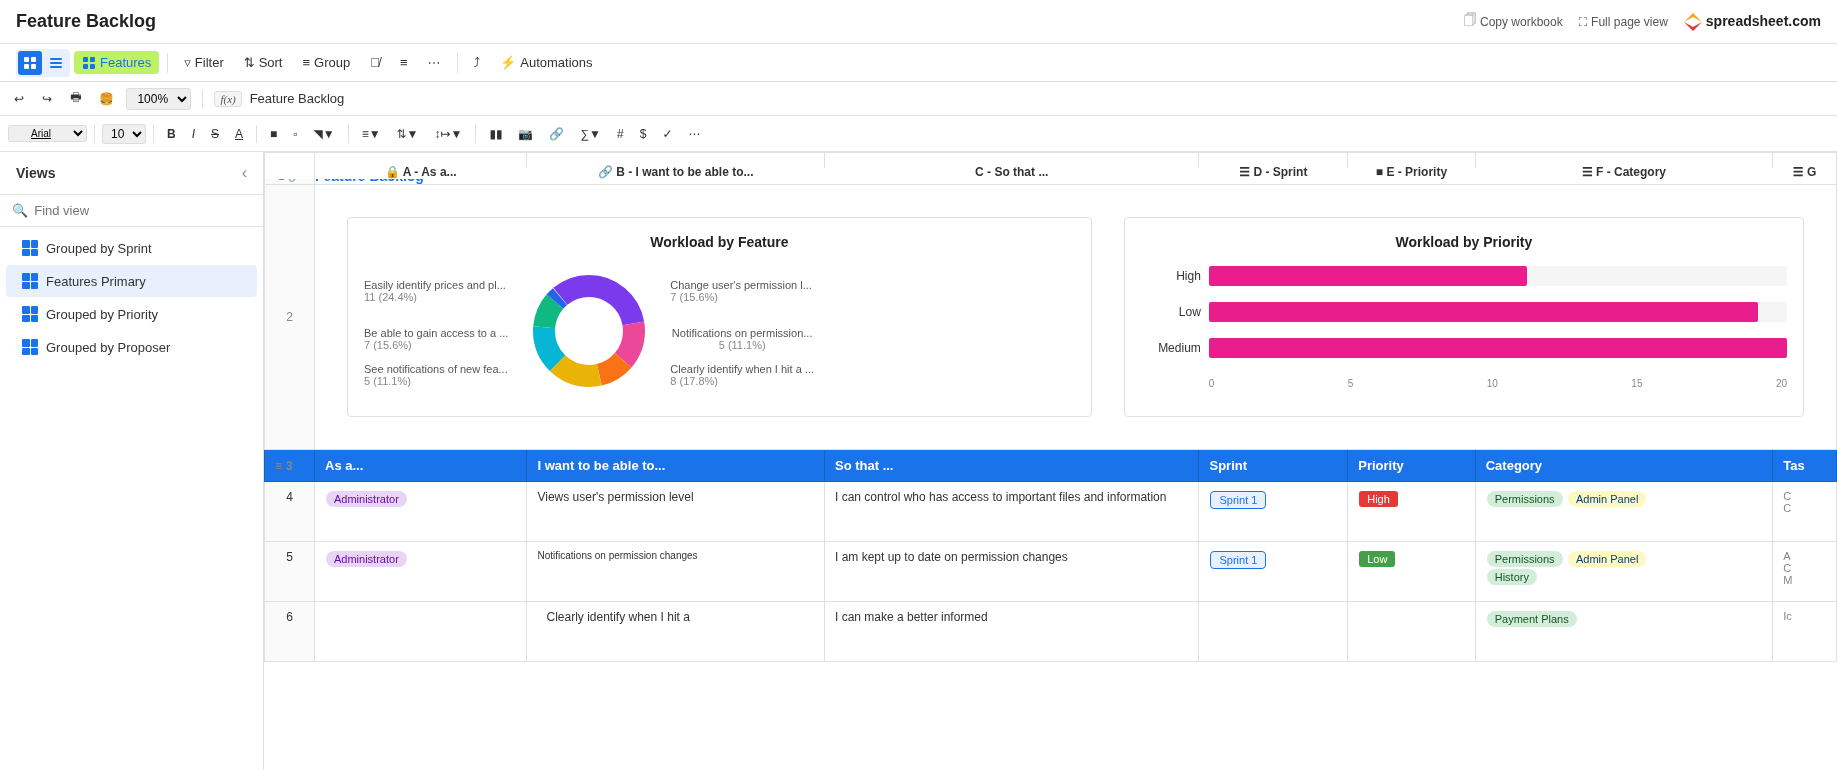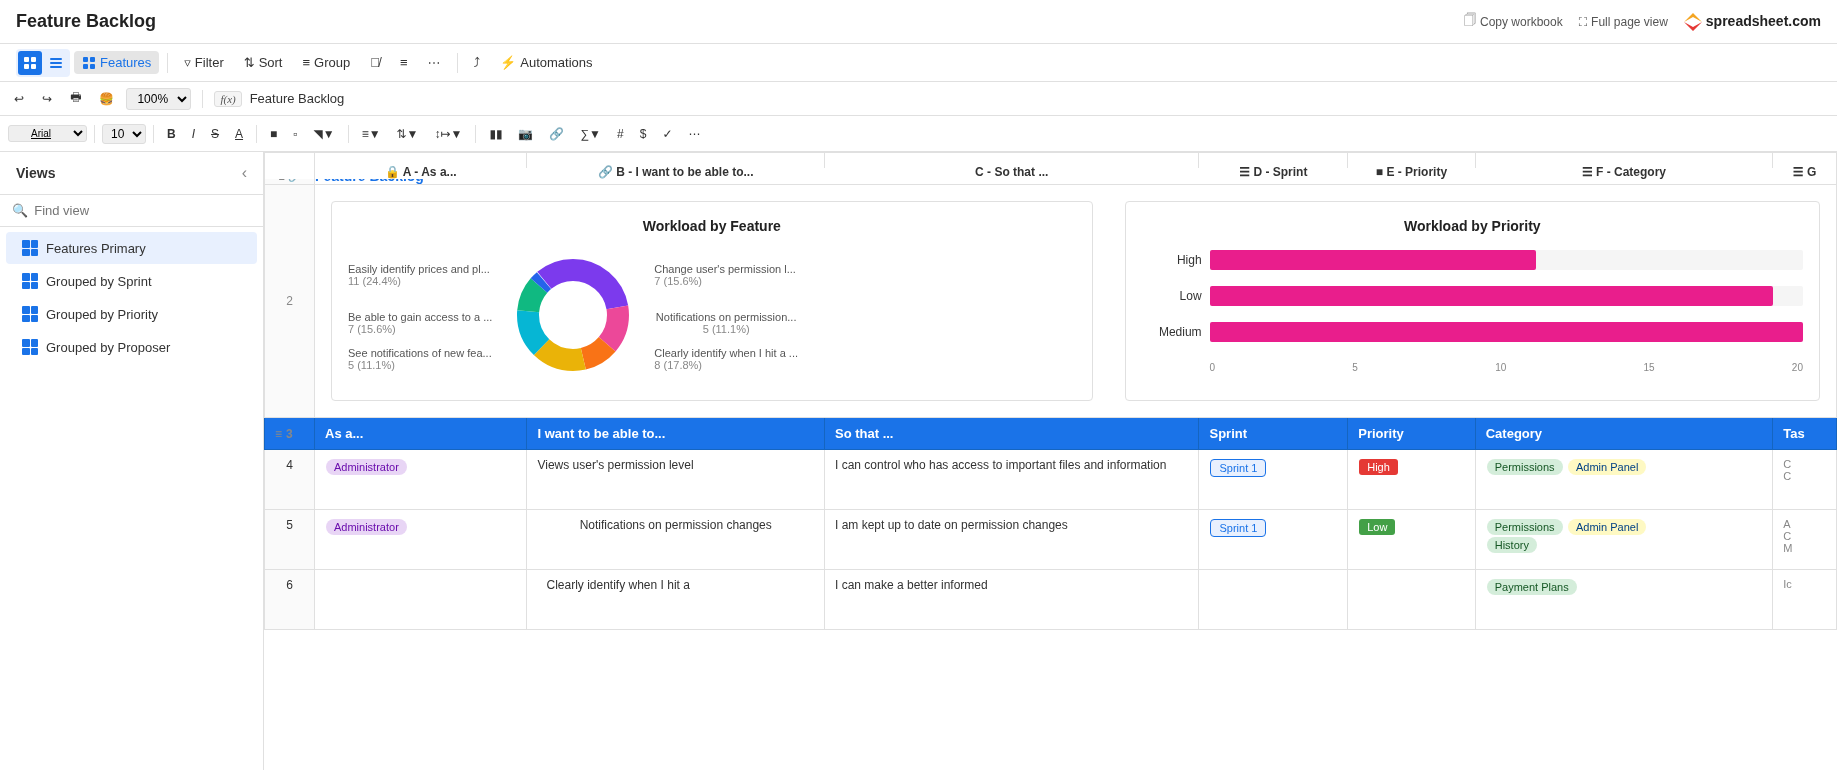--- a/index.html
+++ b/index.html
@@ -56,21 +56,21 @@
       align-items: center;
       gap: 4px;
       padding: 4px 8px;
       border-radius: 4px;
       font-size: 13px;
       color: #333;
       cursor: pointer;
       border: none;
       background: transparent;
     }
-    .toolbar-btn.active { background: #e5e5e5; color: #1a73e8; }
+    .toolbar-btn.active { background: #bef264; color: #1a73e8; }
     .toolbar-separator { width: 1px; height: 20px; background: #e0e0e0; margin: 0 4px; }
     .view-toggle {
       display: flex;
       align-items: center;
       gap: 2px;
       background: #e8f0fe;
       border-radius: 4px;
       padding: 2px;
     }
     .view-icon {
@@ -527,37 +527,37 @@
   <div class="sidebar">
     <div class="sidebar-header">
       <span class="sidebar-title">Views</span>
       <span class="collapse-btn">‹</span>
     </div>
     <div class="sidebar-search">
       <span style="color:#888; font-size:13px;">🔍</span>
       <input type="text" style="border: none; outline: none; font-size: 13px; width: 100%; color: rgb(85, 85, 85);" placeholder="Find view">
     </div>
     <div class="sidebar-items">
+      <div class="sidebar-item">
+        <div class="sidebar-item-icon">
+          <span></span>
+            <span></span>
+            <span></span>
+            <span></span>
+        </div>
+        <span>Grouped by Sprint</span>
+      </div>
       <div class="sidebar-item active">
         <div class="sidebar-item-icon">
           <span></span>
             <span></span>
             <span></span>
             <span></span>
         </div>
         <span>Features  Primary</span>
-      </div>
-      <div class="sidebar-item">
-        <div class="sidebar-item-icon">
-          <span></span>
-            <span></span>
-            <span></span>
-            <span></span>
-        </div>
-        <span>Grouped by Sprint</span>
       </div>
       <div class="sidebar-item">
         <div class="sidebar-item-icon">
           <span></span>
             <span></span>
             <span></span>
             <span></span>
         </div>
         <span>Grouped by Priority</span>
       </div>
@@ -615,21 +615,21 @@
             <span>1</span>
             <span style="color:#1a73e8; font-size:10px;">🔗</span>
           </td>
           <td colspan="7" class="title-cell">
             <span>Feature Backlog</span>
           </td>
         </tr>
 
         <tr>
           <td class="row-num">2</td>
-          <td colspan="7" style="padding: 8px; height: 192px; vertical-align: top;">
+          <td colspan="7" style="padding: 24px; height: 192px; vertical-align: top;">
             <div style="display: flex; gap: 16px; height: 100%;">
 
               <div class="chart-box" style="flex: 1.1;">
                 <div class="chart-title">Workload by Feature</div>
                 <div class="donut-chart-area">
 
                   <div class="donut-legend">
                     <div class="legend-item">
                       <span class="legend-label">Easily identify prices and pl...</span>
                       <span class="legend-value">11 (24.4%)</span>
@@ -747,21 +747,21 @@
             <div>C</div>
             <div>C</div>
           </td>
         </tr>
 
         <tr class="data-row">
           <td class="row-num">5</td>
           <td>
             <span class="tag tag-purple">Administrator</span>
           </td>
-          <td style="font-size:12px;text-align:center;">
+          <td style="font-size:10px;">
             <span>Notifications on permission changes</span>
           </td>
           <td style="font-size:12px;">
             <span>I am kept up to date on permission changes</span>
           </td>
           <td>
             <span class="tag tag-sprint">Sprint 1</span>
           </td>
           <td>
             <span class="tag tag-low">Low</span>

